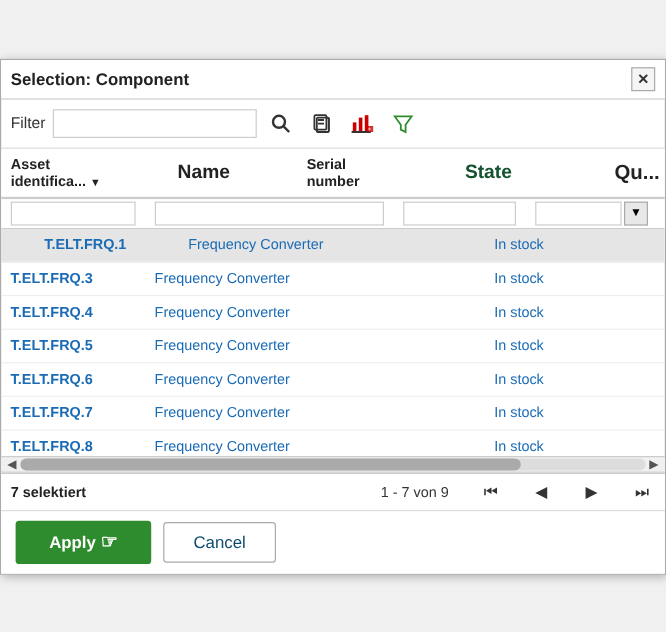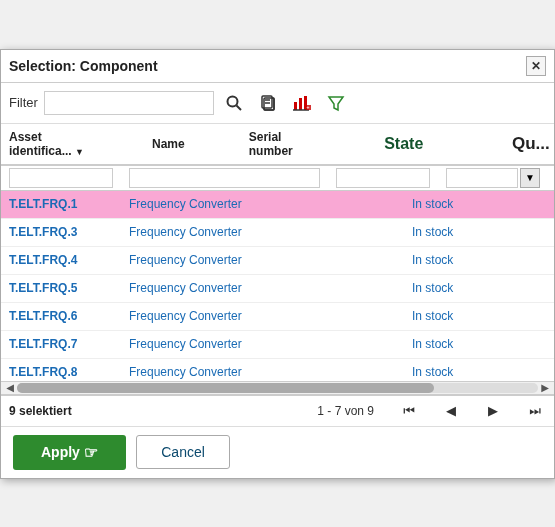--- a/index.html
+++ b/index.html
@@ -76,21 +76,21 @@
     }
     .table-header {
       display: flex;
       align-items: center;
       background: #fff;
       border-bottom: 2px solid #ccc;
       padding: 4px 0;
       gap: 48px;
     }
     .col-asset { width: 120px; padding: 2px 8px; font-weight: bold; font-size: 12px; color: #222; }
-    .col-name { flex: 1; padding: 2px 8px; font-weight: bold; font-size: 12px; color: #222; }
+    .col-name { flex: 1; padding: 2px 8px; font-weight: bold; font-size: 16px; color: #222; }
     .col-serial { width: 110px; padding: 2px 8px; font-weight: bold; font-size: 12px; color: #222; }
     .col-state { width: 100px; padding: 2px 8px; font-weight: bold; font-size: 16px; color: #14532d; }
     .col-qty { width: 50px; padding: 2px 8px; font-weight: bold; font-size: 17px; color: #222; }
     .filter-row {
       display: flex;
       align-items: center;
       border-bottom: 1px solid #ccc;
       background: #fff;
       padding: 2px 0;
     }
@@ -120,21 +120,22 @@
       flex: 1;
       overflow-y: auto;
     }
     .table-row {
       display: flex;
       align-items: center;
       border-bottom: 1px solid #eee;
       height: 28px;
     }
     .table-row.selected {
-      background: #f9a8d4;
+      background: #e5e5e5;
+      padding-left: 28px;
     }
     .cell-asset { width: 120px; padding: 2px 8px; font-size: 12px; color: #1a6bb5; font-weight: bold; }
     .cell-name { flex: 1; padding: 2px 8px; font-size: 12px; color: #1a6bb5; }
     .cell-serial { width: 110px; padding: 2px 8px; font-size: 12px; }
     .cell-state { width: 100px; padding: 2px 8px; font-size: 12px; color: #1a6bb5; }
     .cell-qty { width: 50px; padding: 2px 8px; font-size: 12px; }
     .scrollbar-area {
       height: 14px;
       background: #f0f0f0;
       border-top: 1px solid #ccc;
@@ -361,21 +362,21 @@
 
   <div class="scrollbar-area">
     <div class="scroll-arrow">◀</div>
     <div class="hscroll-track">
       <div class="hscroll-thumb"></div>
     </div>
     <div class="scroll-arrow">▶</div>
   </div>
 
   <div class="status-bar">
-    <span class="status-selected">9 selektiert</span>
+    <span class="status-selected">7 selektiert</span>
     <div class="pagination">
       <span class="page-info">1 - 7 von 9</span>
       <button class="page-btn" title="First">⏮</button>
       <button class="page-btn" title="Previous">◀</button>
       <button class="page-btn" title="Next">▶</button>
       <button class="page-btn" title="Last">⏭</button>
     </div>
   </div>
 
   <div class="button-bar">

